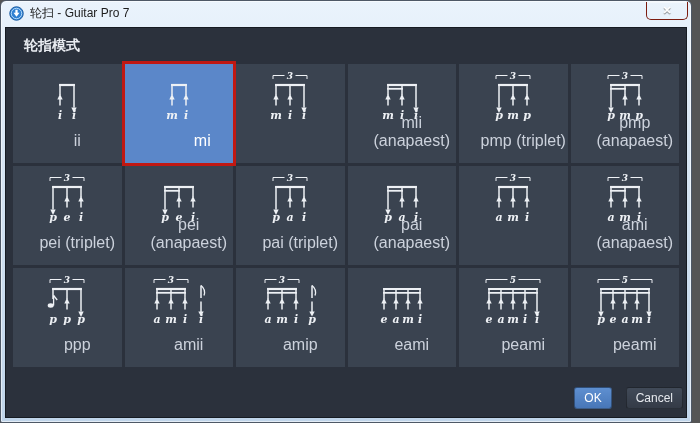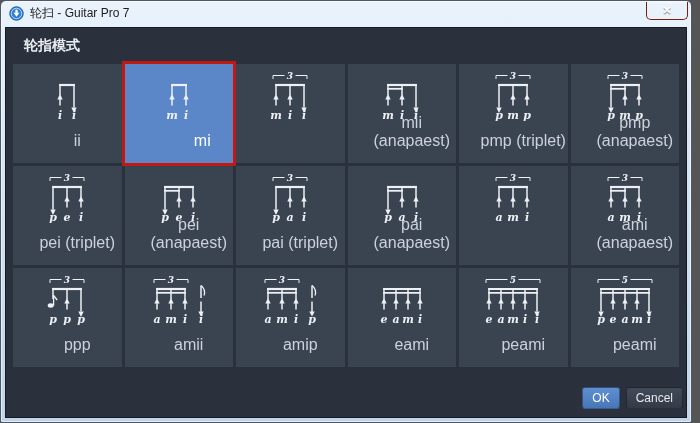--- a/index.html
+++ b/index.html
@@ -34,21 +34,21 @@
     display:grid;grid-template-columns:repeat(6,1fr);grid-auto-rows:99px;gap:3px;
   }
   .cell{position:relative;background:var(--cell-bg);cursor:pointer;}
   .cell.selected{background:var(--selected-bg);outline:3px solid var(--selected-border);z-index:2;}
   .cell svg{display:block;margin:7px auto 0;}
   .cell .plabel{
     position:absolute;left:0;right:0;bottom:13px;text-align:center;
     font-size:16px;color:var(--label-text);margin-left:20px;
   }
   .cell.selected .plabel{color:#ffffff;padding-left:27px;}
-  .footer{position:absolute;right:3px;bottom:8px;display:flex;gap:6px;}
+  .footer{position:absolute;right:3px;bottom:8px;display:flex;gap:14px;}
   .btn{
     font-family:"Liberation Sans",sans-serif;font-size:12px;color:var(--button-text);
     border:1px solid rgba(0,0,0,.35);border-radius:3px;padding:3px 9px;cursor:pointer;
   }
   .btn-ok{background:linear-gradient(180deg,#5e8fd0,#4877b8);}
   .btn-cancel{background:linear-gradient(180deg,#414a58,#343b47);color:#e6e9ee;}
 </style>
 </head>
 <body>
 

